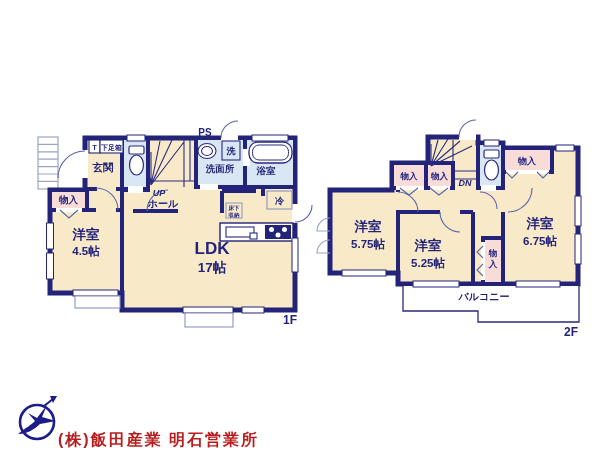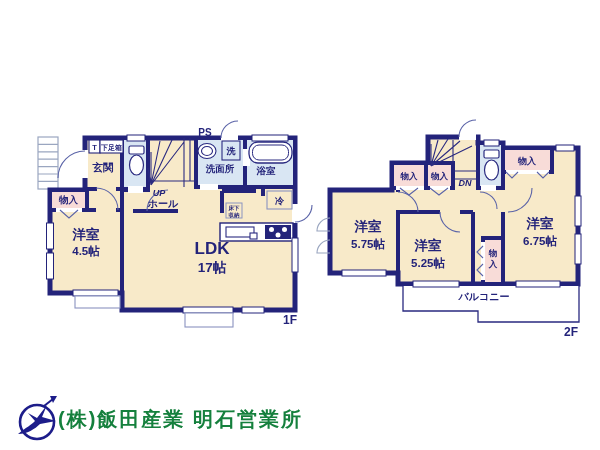--- a/index.html
+++ b/index.html
@@ -2,22 +2,22 @@
 <html><head>
 <meta charset="utf-8">
 <style>
   html,body{margin:0;padding:0;background:#ffffff;}
   #stage{position:relative;width:600px;height:450px;background:#ffffff;overflow:hidden;
          font-family:"Liberation Sans",sans-serif;}
   svg{position:absolute;left:0;top:0;}
   svg text{font-family:"Liberation Sans",sans-serif;font-weight:bold;fill:#23237a;}
   .t-it{font-style:italic;}
   #footer-text{
-    position:absolute;left:58px;top:406px;width:520px;
-    font-size:20px;font-weight:bold;color:#15803d;letter-spacing:2px;
+    position:absolute;left:58px;top:430px;width:520px;
+    font-size:16px;font-weight:bold;color:#b91c1c;letter-spacing:2px;
     font-family:"Liberation Sans",sans-serif;
   }
 </style>
 </head>
 <body>
 
 <div id="stage">
 
 <svg width="600" height="450" viewBox="0 0 600 450">
 

